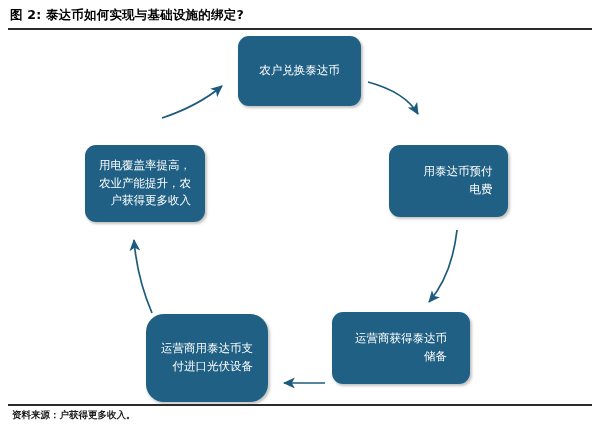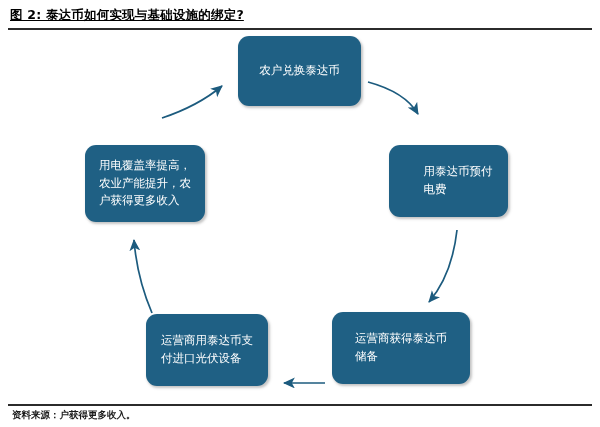--- a/index.html
+++ b/index.html
@@ -16,21 +16,20 @@
   }
   
   #figure-title {
     position: absolute;
     left: 10px; top: 7px;
     font-size: 12.5px;
     font-weight: bold;
     color: #000000;
     letter-spacing: 0.2px;
     white-space: nowrap;
-    text-decoration: underline;
   }
   #title-rule {
     position: absolute;
     left: 8px; top: 28px;
     width: 584px; height: 2px;
     background: #2b2b2b;
   }
   
   #footer-rule {
     position: absolute;
@@ -58,32 +57,32 @@
     width: 600px; height: 372px;
   }
   
   .node {
     position: absolute;
     background: #1f6084;
     border-radius: 11px;
     display: flex;
     align-items: center;
     justify-content: center;
-    text-align: left;
+    text-align: right;
     color: #ffffff;
     font-size: 11.5px;
     line-height: 1.55;
     padding: 4px 9px;
     box-shadow: 1.5px 2px 2.5px rgba(90,90,90,0.35);
   }
   .node-text { display: block; }
   #node-top    { left: 238px; top:   6px; width: 123px; height: 70px; }
   #node-right  { left: 389px; top: 115px; width: 119px; height: 72px; padding-left: 28px; }
   #node-botright { left: 332px; top: 282px; width: 138px; height: 72px; }
-  #node-botleft  { left: 146px; top: 284px; width: 122px; height: 72px; }
+  #node-botleft  { left: 146px; top: 284px; width: 122px; height: 88px; border-radius: 18px; }
   #node-left   { left:  85px; top: 115px; width: 120px; height: 77px; }
 </style>
 </head>
 <body>
 
 <div id="figure-frame">
 
   <div id="figure-title">图 2:  泰达币如何实现与基础设施的绑定?</div>
   <div id="title-rule"></div>
 

